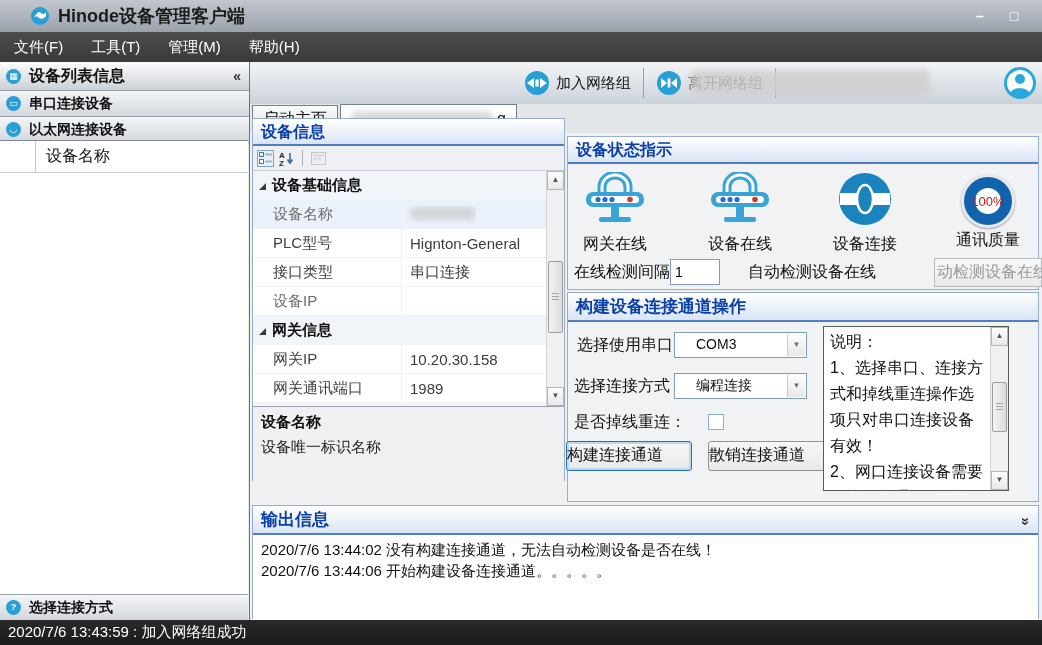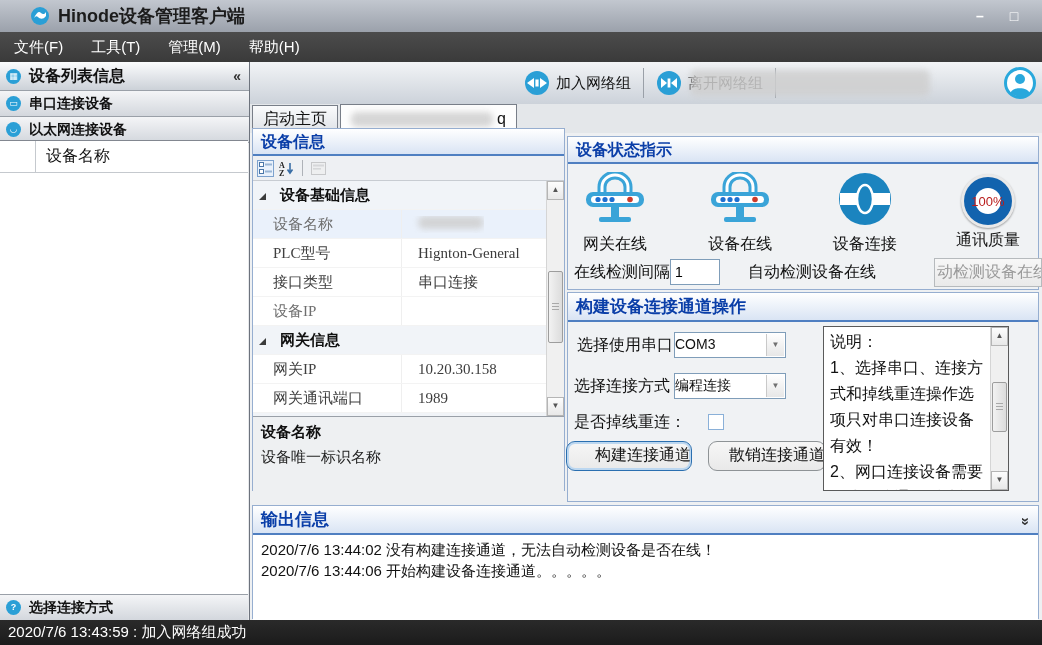--- a/index.html
+++ b/index.html
@@ -43,32 +43,32 @@
   .tabstrip{left:250px;top:104px;width:792px;height:29px;background:#e4e7ea;display:flex;align-items:flex-end;}
   .tab{height:27px;border:1px solid #787e88;border-bottom:none;display:flex;align-items:center;padding:0 10px;font-size:16px;background:linear-gradient(#fafbfc,#dde1e6);margin-left:2px;color:#111;}
   .tab.active{background:#fdfdfd;height:28px;}
   .tab-redact{display:inline-block;width:142px;height:15px;margin-right:4px;}
 
   
   .panel{background:#f0f2f4;border:1px solid #96aed0;}
   .panel-h{height:25px;background:linear-gradient(#ffffff,#d9e4f4);border-bottom:2px solid #4f7fc1;color:#0a3ea8;font-weight:bold;font-size:16px;line-height:25px;padding-left:8px;position:relative;}
 
   
-  .p-dev{left:252px;top:128px;width:311px;height:361px;font-family:Liberation Serif, serif;}
+  .p-dev{left:252px;top:118px;width:311px;height:361px;}
   .ptoolbar{height:24px;background:#eef0f3;border-bottom:1px solid #c8ccd2;display:flex;align-items:center;gap:4px;padding-left:4px;}
   .pt-sep{width:1px;height:16px;background:#aeb2b8;margin:0 3px;}
   .pgrid{position:relative;height:235px;background:#fff;overflow:hidden;}
   .pg-scroll{position:absolute;right:0;top:0;width:17px;height:235px;background:#f0f0f0;border-left:1px solid #d5d5d5;}
   .sbtn{height:17px;background:linear-gradient(#fdfdfd,#e8e8e8);border:1px solid #b5b5b5;font-size:8px;color:#555;text-align:center;line-height:15px;}
   .sb-dn{position:absolute;bottom:0;left:0;right:0;}
   .sb-up{position:absolute;top:0;left:0;right:0;}
   .sthumb{position:absolute;left:1px;right:1px;top:90px;height:70px;background:linear-gradient(90deg,#f2f2f2,#dcdcdc);border:1px solid #9d9d9d;border-radius:2px;}
   .sthumb:after{content:"";position:absolute;left:3px;right:3px;top:31px;height:8px;background:repeating-linear-gradient(#a9a9a9 0 1px,transparent 1px 3px);}
   .pg-rows{margin-right:17px;}
-  .pg-row{height:28px;display:flex;align-items:center;font-size:15px;border-bottom:1px solid #f3f3f3;gap:8px;}
+  .pg-row{height:28px;display:flex;align-items:center;font-size:15px;border-bottom:1px solid #f3f3f3;}
   .pg-cat{background:#f1f4f8;font-weight:bold;color:#111;}
   .pg-cat .tri{width:0;height:0;border-left:7px solid transparent;border-bottom:7px solid #3b3b3b;margin:0 6px 0 6px;transform:translateY(1px);}
   .pg-name{width:128px;padding-left:20px;color:#6e6e6e;overflow:hidden;white-space:nowrap;flex:0 0 auto;}
   .pg-row:not(.pg-cat) .pg-name{border-right:1px solid #efefef;height:100%;display:flex;align-items:center;}
   .pg-val{padding-left:8px;color:#3c3c3c;white-space:nowrap;overflow:hidden;}
   .pg-sel{background:#eaf1fb;}
   .pg-dark .pg-name{color:#3f3f3f;}
   .val-redact{display:inline-block;width:66px;height:13px;}
   .pdesc{height:72px;background:#eef0f2;border-top:1px solid #9aa0a8;padding:6px 8px;}
   .pdesc .t{font-weight:bold;font-size:15px;color:#111;}
@@ -87,24 +87,24 @@
   .chk-row{position:absolute;left:0;bottom:2px;width:470px;height:30px;font-size:16px;color:#111;}
   .lbl-interval{position:absolute;left:6px;top:5px;width:98px;overflow:hidden;white-space:nowrap;}
   .inp-interval{position:absolute;left:102px;top:2px;width:42px;height:22px;border:1px solid #7f9db9;font-size:14px;padding-left:4px;background:#fff;}
   .lbl-auto{position:absolute;left:180px;top:5px;white-space:nowrap;}
   .btn-auto{position:absolute;left:366px;top:1px;width:104px;height:27px;overflow:hidden;white-space:nowrap;color:#9a9a9a;background:linear-gradient(#f7f7f7,#eaeaea);border:1px solid #b6babd;font-size:16px;line-height:25px;padding-left:2px;}
 
   
   .p-chan{left:567px;top:292px;width:470px;height:208px;}
   .p-chan .panel-h{height:27px;line-height:27px;font-size:17px;}
   .frm-lbl{position:absolute;font-size:16px;color:#111;white-space:nowrap;}
-  .combo{position:absolute;width:110px;height:24px;background:#fff;border:1px solid #7f9db9;font-size:14px;line-height:22px;padding-left:0;color:#111;}
+  .combo{position:absolute;width:110px;height:24px;background:#fff;border:1px solid #7f9db9;font-size:14px;line-height:22px;padding-left:21px;color:#111;}
   .combo .da{position:absolute;right:1px;top:1px;bottom:1px;width:17px;background:linear-gradient(#fefefe,#e7e7e7);border-left:1px solid #c9c9c9;color:#707070;font-size:8px;text-align:center;line-height:21px;}
   .chk{position:absolute;width:14px;height:14px;background:#fff;border:1px solid #8ab0d8;}
-  .btn{position:absolute;height:28px;background:linear-gradient(#f6f6f6,#e9e9e9);border:1px solid #8e9396;border-radius:9px;font-size:16px;color:#111;text-align:right;line-height:26px;overflow:hidden;white-space:nowrap;}
+  .btn{position:absolute;height:28px;background:linear-gradient(#f6f6f6,#e9e9e9);border:1px solid #8e9396;border-radius:3px;font-size:16px;color:#111;text-align:left;line-height:26px;overflow:hidden;white-space:nowrap;}
   .btn.focus{border:1px solid #2a6fb0;box-shadow:0 0 0 2px #bcd7f0 inset;}
   .notebox{position:absolute;left:255px;top:33px;width:184px;height:163px;background:#fff;border:1px solid #5a5a5a;}
   .note-in{position:absolute;left:6px;top:2px;right:20px;bottom:0;font-size:16px;line-height:26px;color:#111;overflow:hidden;}
   .note-scroll{position:absolute;right:0;top:0;bottom:0;width:17px;background:#f0f0f0;border-left:1px solid #d5d5d5;}
   .note-thumb{position:absolute;left:1px;right:1px;top:55px;height:48px;background:linear-gradient(90deg,#f2f2f2,#dcdcdc);border:1px solid #9d9d9d;border-radius:2px;}
   .note-thumb:after{content:"";position:absolute;left:3px;right:3px;top:20px;height:8px;background:repeating-linear-gradient(#a9a9a9 0 1px,transparent 1px 3px);}
 
   
   .p-out{left:252px;top:505px;width:785px;height:112px;}
   .p-out .panel-h{font-size:17px;height:27px;line-height:27px;}

